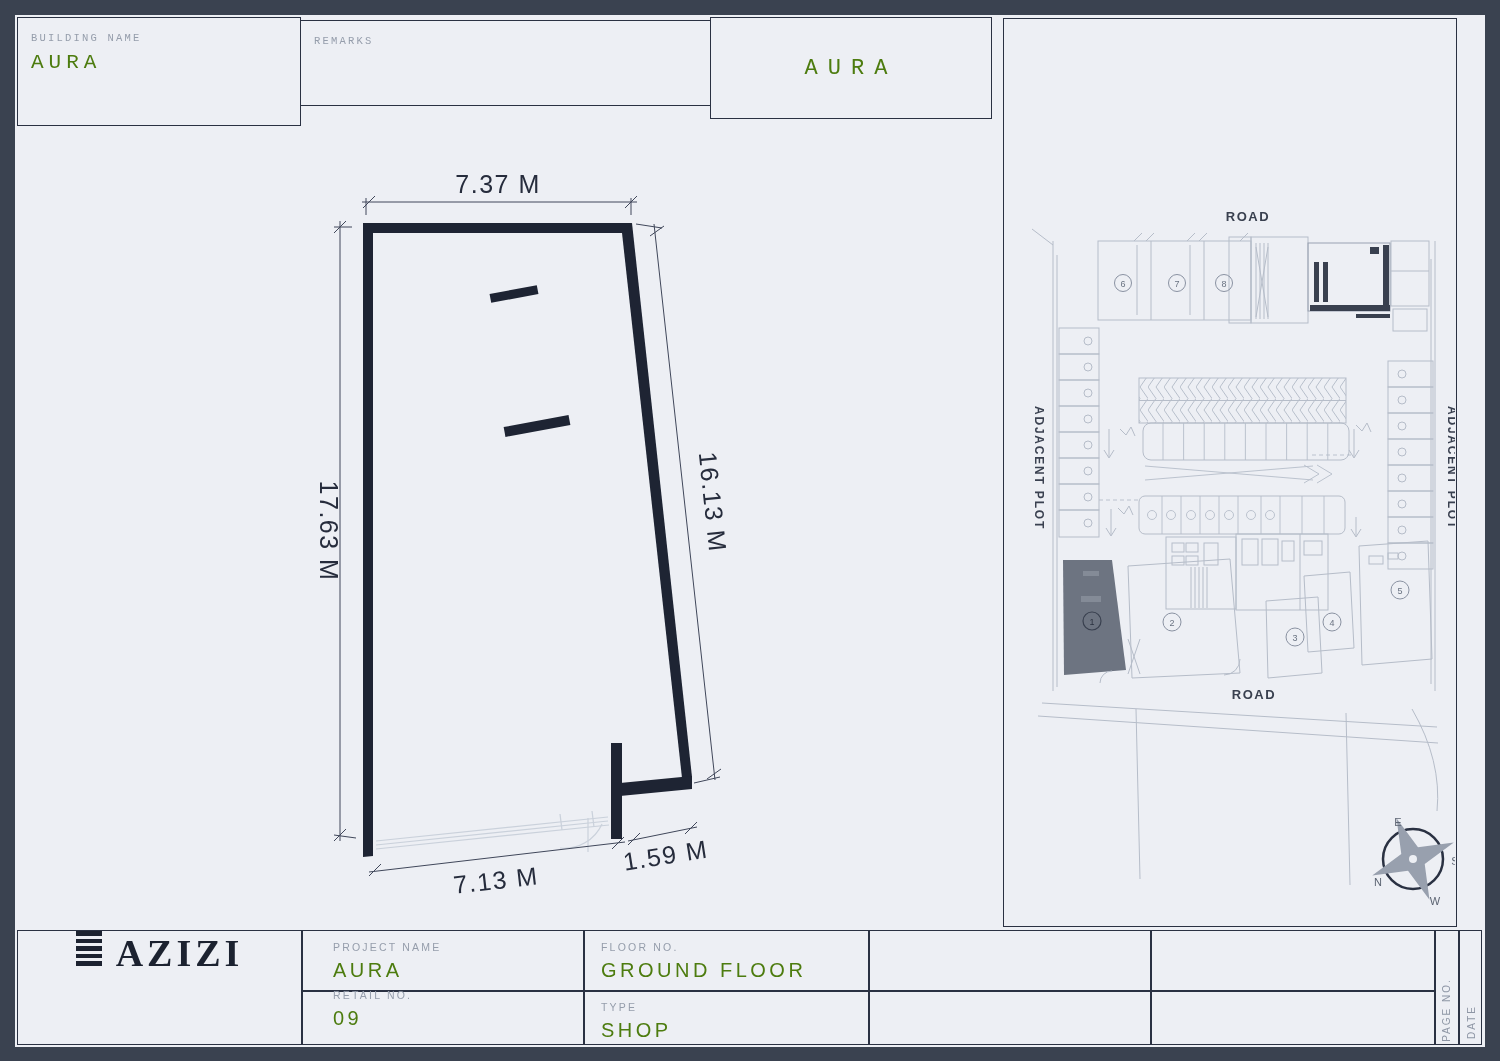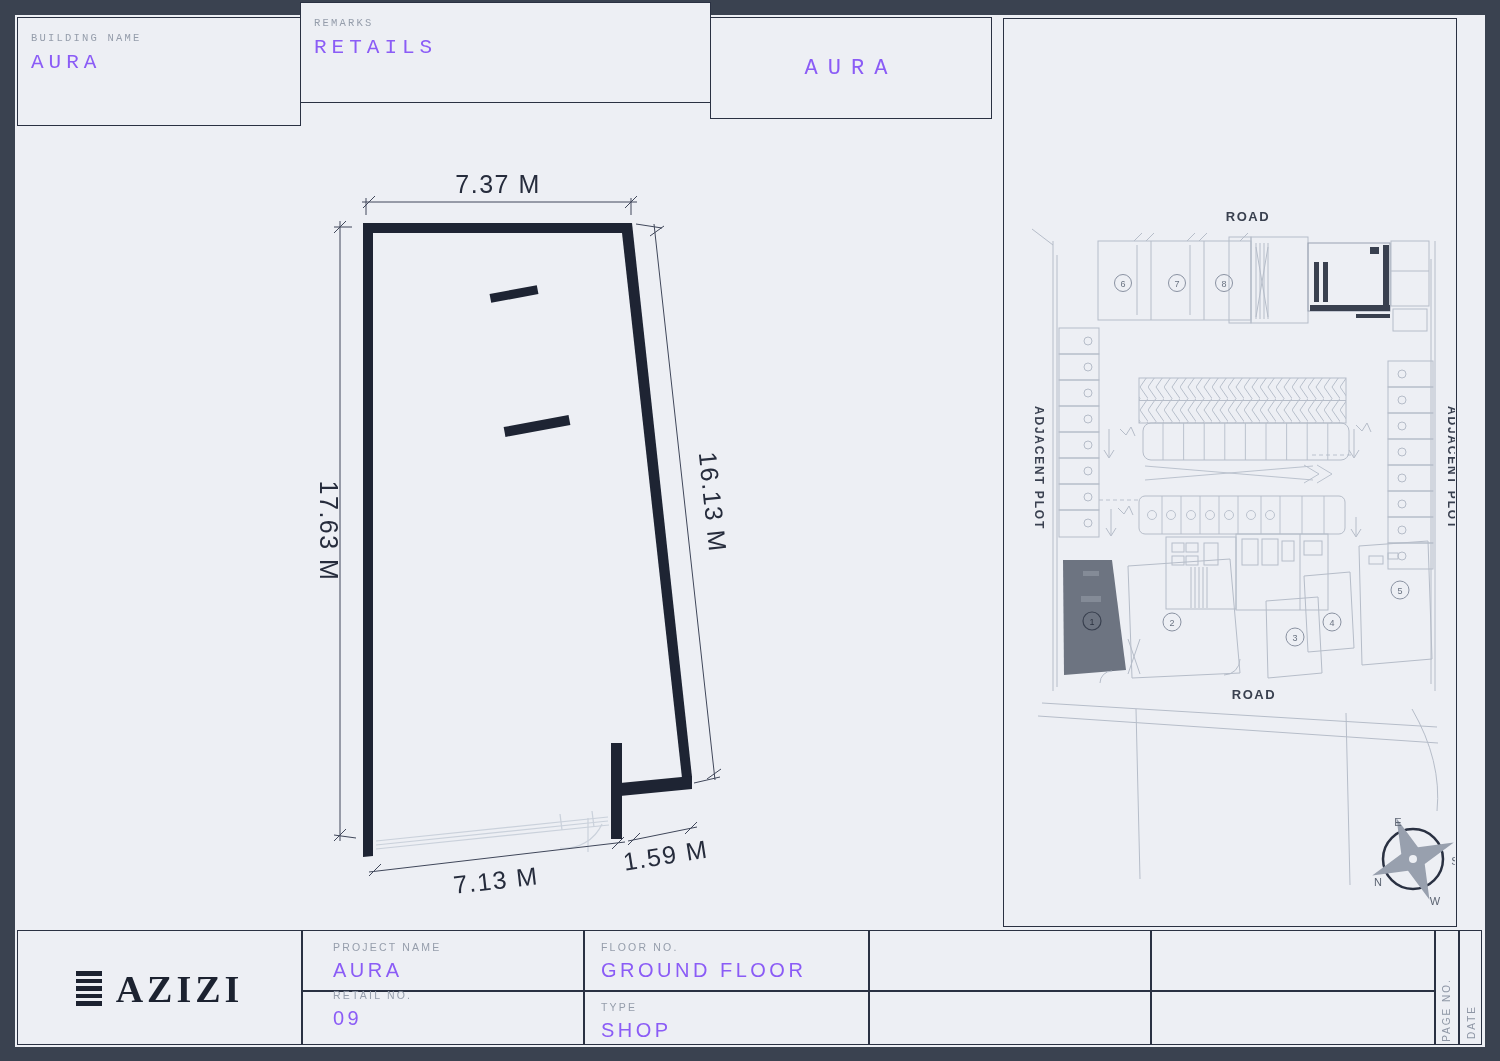--- a/index.html
+++ b/index.html
@@ -2,35 +2,35 @@
 <html><head>
 <meta charset="utf-8">
 <style>
   html,body{margin:0;padding:0;background:#3a4250;}
   .page{position:relative;width:1500px;height:1061px;background:#3a4250;overflow:hidden;
         font-family:"Liberation Sans",sans-serif;color:#20273a;}
   .sheet{position:absolute;left:15px;top:15px;width:1470px;height:1032px;background:#edeff4;}
   .abs{position:absolute;}
   .cellbox{position:absolute;border:1.5px solid #2a3142;box-sizing:border-box;background:#edeff4;font-family:Liberation Mono, monospace;}
   .lbl{font-size:10.5px;letter-spacing:2.2px;color:#959dab;font-weight:400;}
-  .val{font-size:21px;letter-spacing:5px;color:#8b5cf6;font-weight:400;}
+  .val{font-size:21px;letter-spacing:5px;color:#4d7c0f;font-weight:400;}
   .hbox .lbl{margin:14px 0 0 13px;}
   .hbox .val{margin:7px 0 0 13px;}
   .brandbox{display:flex;align-items:center;justify-content:center;}
   .brandbox .val{margin:0;font-size:22px;letter-spacing:10px;}
   
   .tblock{position:absolute;left:17px;top:930px;width:1465px;height:115px;
           border:1.5px solid #2a3142;box-sizing:border-box;background:#edeff4;}
   .vline{position:absolute;top:0;width:1.5px;height:100%;background:#2a3142;}
   .hmid{position:absolute;left:283px;top:59px;width:1133px;height:1.5px;background:#2a3142;}
   .tcell{position:absolute;}
   .tcell .lbl{display:block;margin:10px 0 0 0;}
   .tcell .val{display:block;margin:6px 0 0 0;font-size:20px;letter-spacing:3.5px;}
   .logo{position:absolute;left:0;top:0;width:283px;height:115px;display:flex;
-        align-items:center;justify-content:center;gap:14px;}
+        align-items:flex-start;justify-content:center;gap:14px;}
   .logo-bars{display:flex;flex-direction:column;gap:3px;}
   .logo-bars i{display:block;width:26px;height:4.5px;background:#1c2230;}
   .logo-text{font-family:"Liberation Serif",serif;font-size:38px;font-weight:700;
              letter-spacing:4px;color:#1c2230;}
   .strip-label{position:absolute;left:50%;white-space:nowrap;font-size:10px;
                letter-spacing:2px;color:#8e96a5;transform:translate(-50%,-50%) rotate(-90deg);}
   .panel{position:absolute;left:1003px;top:18px;width:454px;height:909px;
          border:1.5px solid #2a3142;box-sizing:border-box;}
   svg{display:block;}
   svg text{font-family:"Liberation Sans",sans-serif;}
@@ -44,23 +44,22 @@
 </head>
 <body>
 
 <div class="page">
   <div class="sheet"></div>
 
   <div class="cellbox hbox" style="left:17px;top:17px;width:284px;height:109px">
     <div class="lbl">BUILDING NAME</div>
     <div class="val">AURA</div>
   </div>
-  <div class="cellbox hbox" style="left:300px;top:2px;width:411px;height:101px">
+  <div class="cellbox hbox" style="left:300px;top:20px;width:411px;height:86px">
     <div class="lbl">REMARKS</div>
-    <div class="val">RETAILS</div>
   </div>
   <div class="cellbox brandbox" style="left:710px;top:17px;width:282px;height:102px">
     <div class="val">AURA</div>
   </div>
 
   <svg class="abs" style="left:0;top:0" width="1500" height="1061" viewBox="0 0 1500 1061">
     <g stroke="#cad1db" stroke-width="1.2" fill="none">
       <line x1="376" y1="841" x2="608" y2="817"></line>
       <line x1="376" y1="845" x2="608" y2="821"></line>
       <line x1="376" y1="849" x2="609" y2="825"></line>

